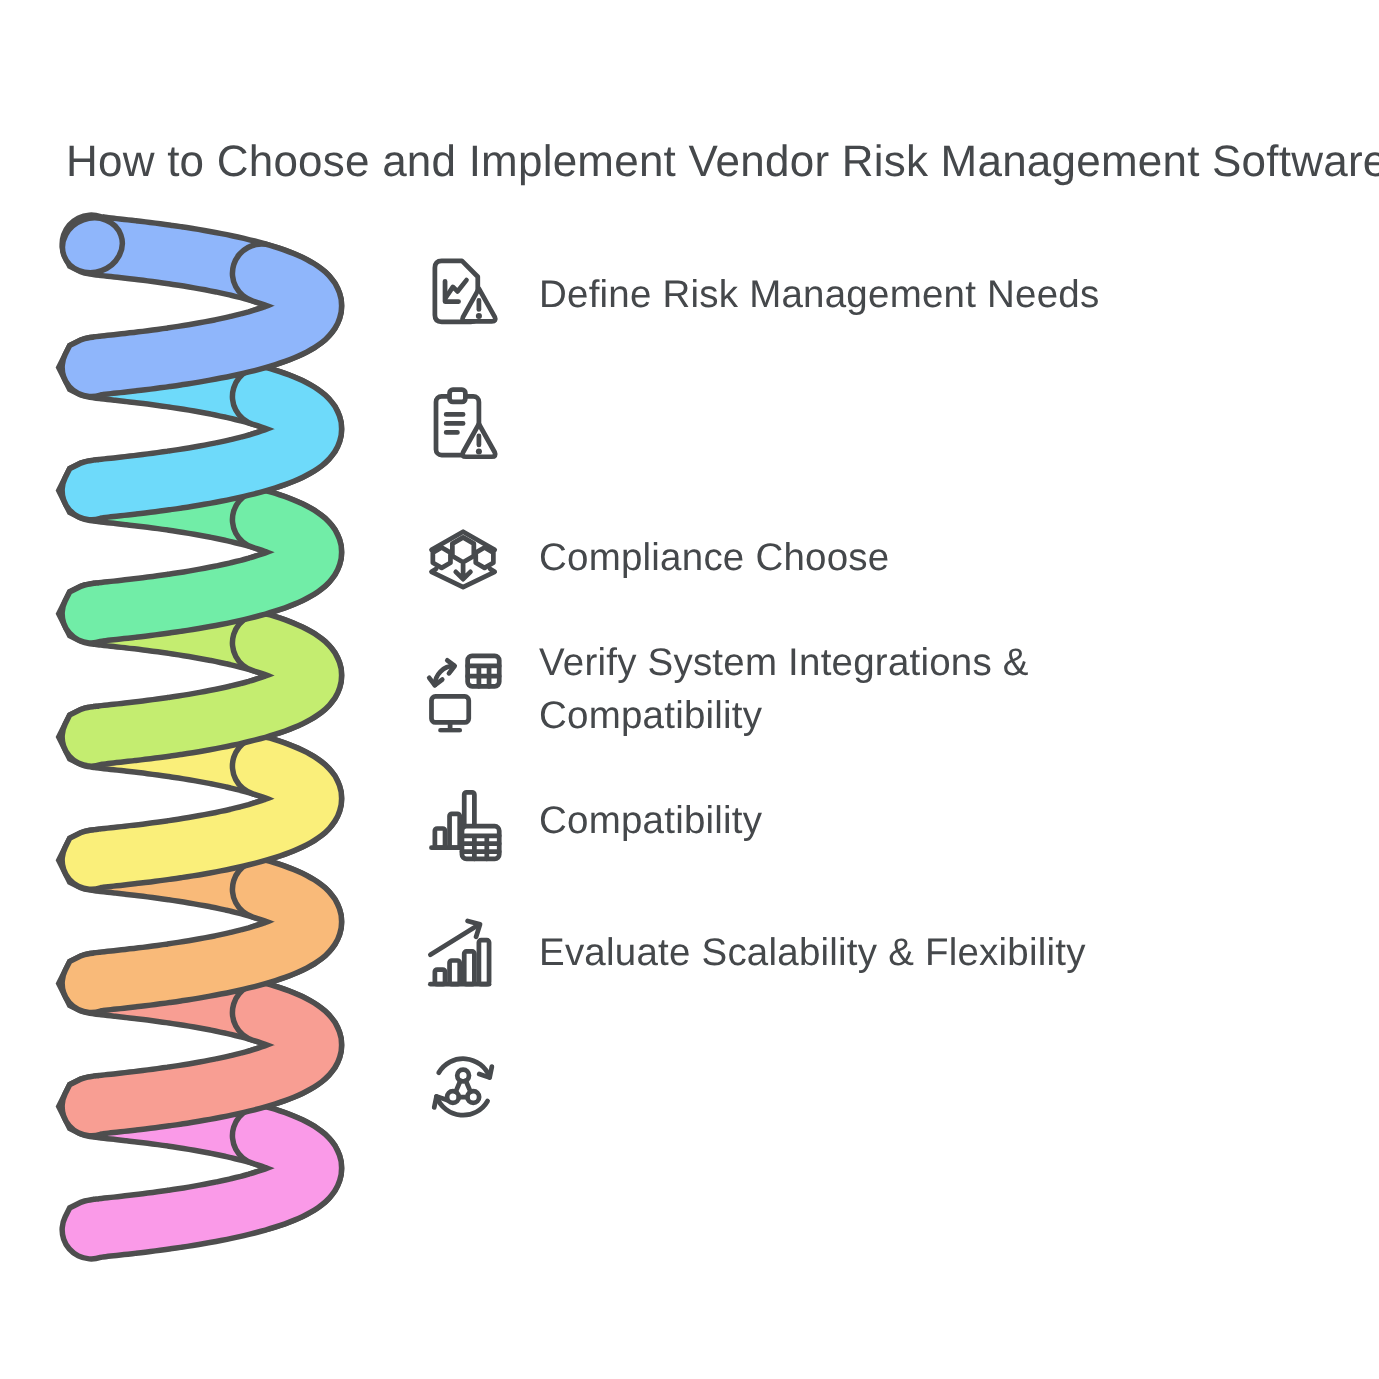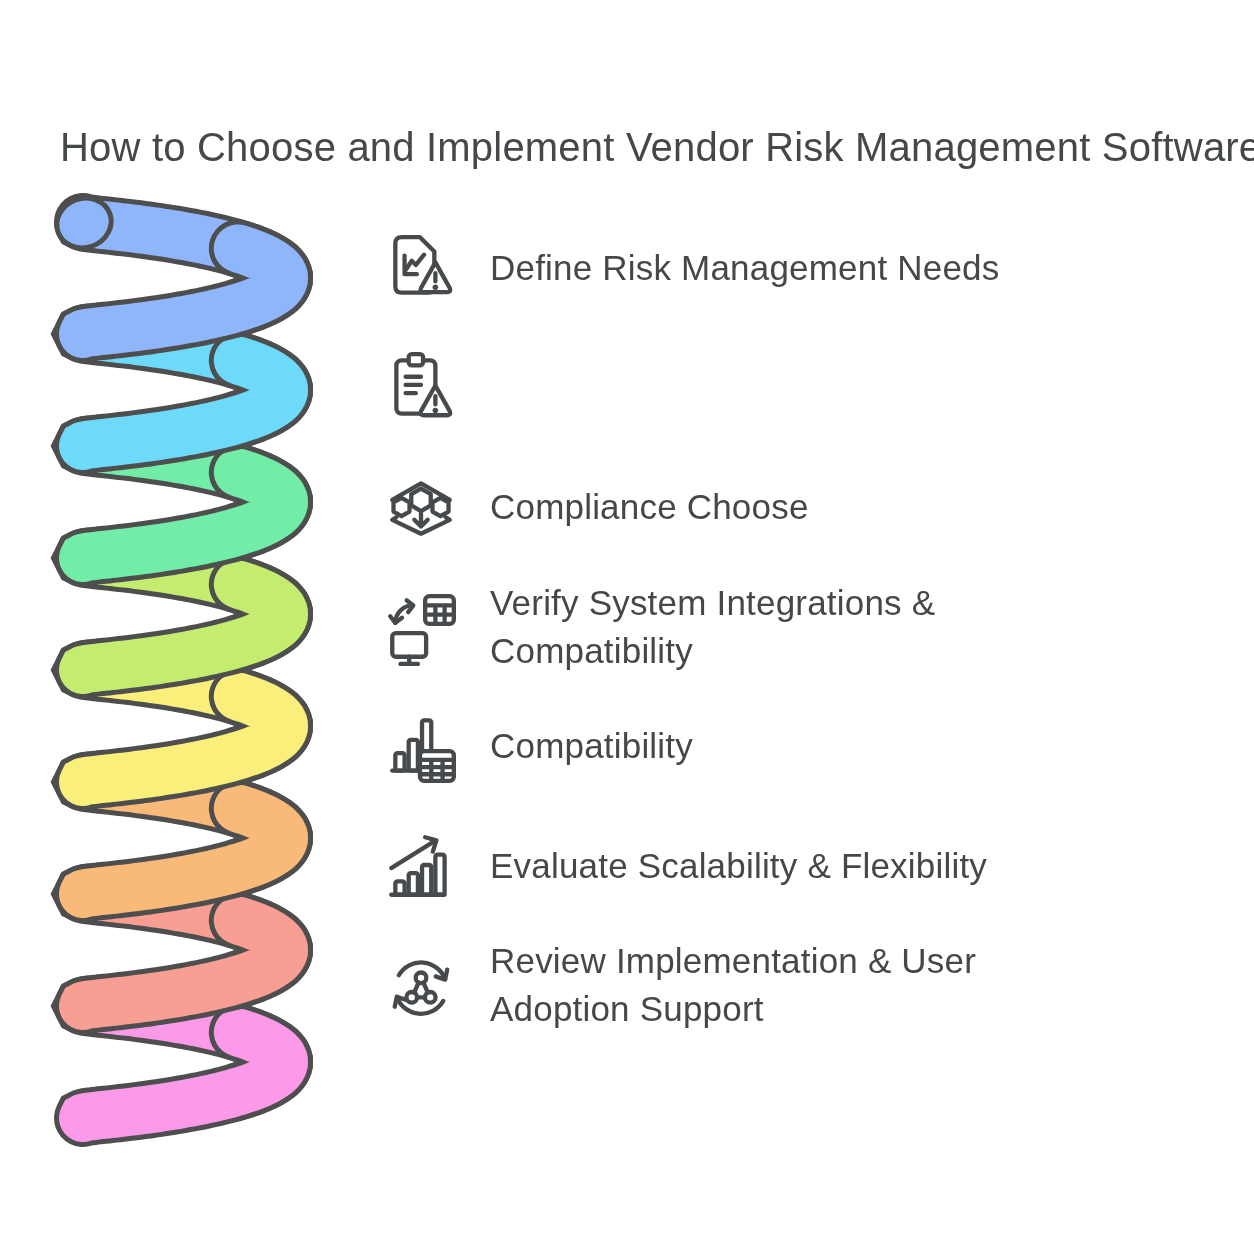--- a/index.html
+++ b/index.html
@@ -159,19 +159,15 @@
     <svg class="ic" viewBox="0 0 76 76">
       <path d="M16.4,28.5 A25,25 0 0 1 61.5,32.4"></path>
       <path d="M63.5,23 L61.5,32.8 L52.3,29.6"></path>
       <path d="M59.7,53.5 A25,25 0 0 1 14.5,49.6"></path>
       <path d="M12.4,59.2 L14.5,49.4 L23.7,52.7"></path>
       <circle cx="38" cy="31" r="5.2"></circle>
       <circle cx="29" cy="50" r="5.2"></circle>
       <circle cx="47" cy="50" r="5.2"></circle>
       <path d="M35.6,35.6 L31.4,45.4 M40.4,35.6 L44.6,45.4 M34.3,50 L41.7,50"></path>
     </svg>
-    <div class="step-text">
-      <div class="line">Review Implementation &amp; User</div>
-      <div class="line">Adoption Support</div>
-    </div>
   </div>
 
 </div>
 
 </body></html>

